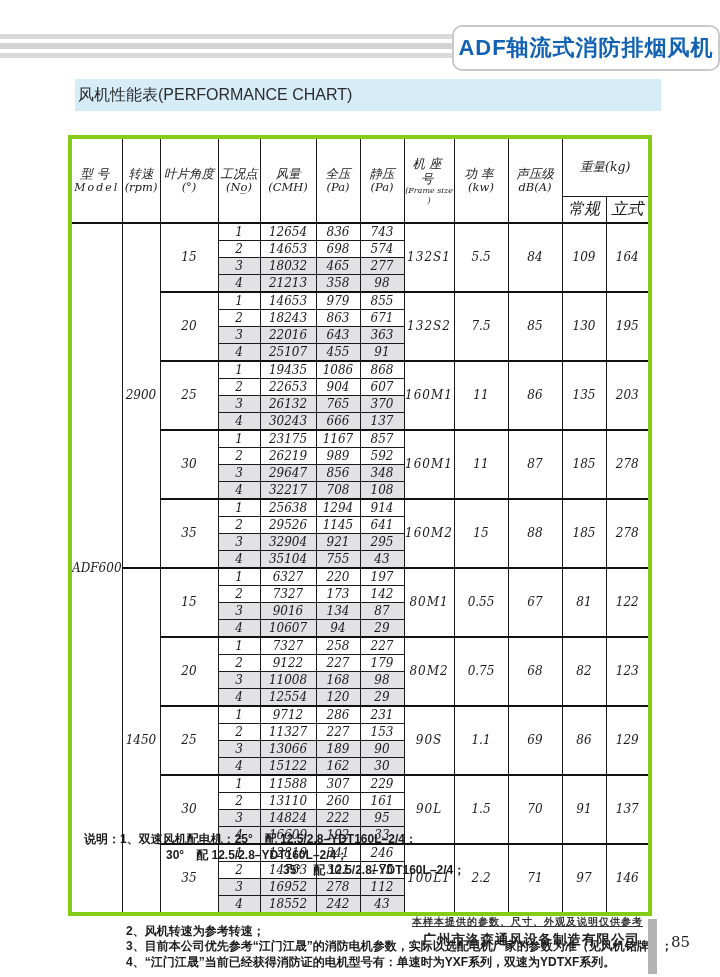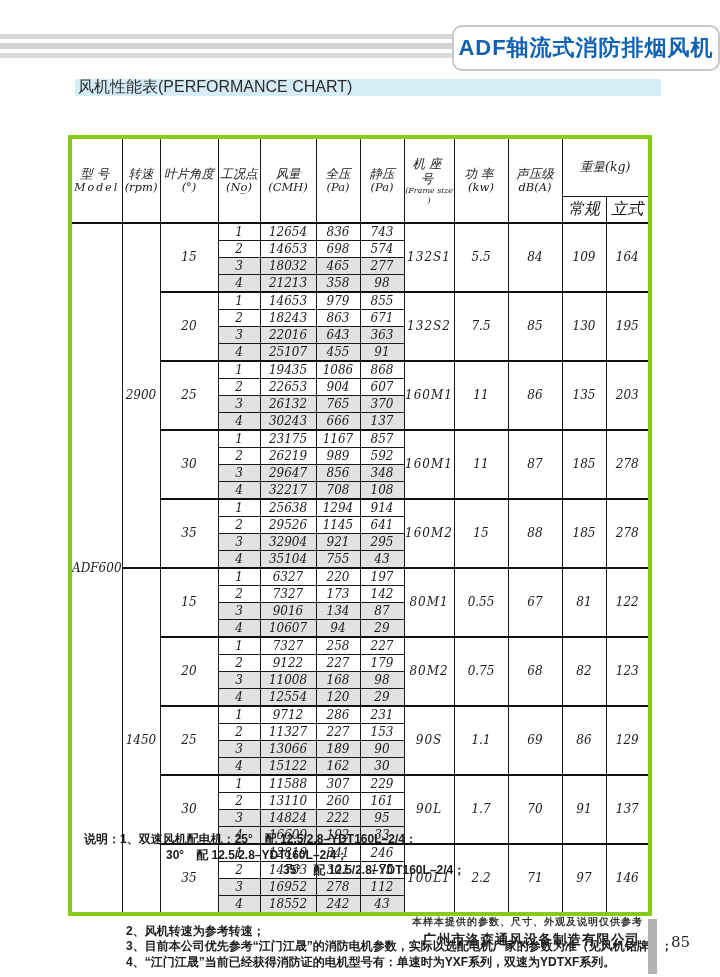--- a/index.html
+++ b/index.html
@@ -10,21 +10,21 @@
   .stripe{position:absolute;left:0;background:#d9d9d9;border-radius:0 3px 3px 0;}
   .stripe.s1{top:34px;width:478px;height:5px;}
   .stripe.s2{top:43px;width:478px;height:6px;background:#d2d2d2;}
   .stripe.s3{top:53px;width:478px;height:5px;}
   .product-badge{position:absolute;left:452px;top:25px;width:264px;height:42px;background:#fff;
         border:2px solid #c9c9c9;border-radius:10px;display:flex;align-items:center;justify-content:center;}
   .product-badge span{color:#1262b3;font-weight:bold;font-size:22px;letter-spacing:1px;
         font-family:"Liberation Sans",sans-serif;white-space:nowrap;}
 
   
-  .section-title{position:absolute;left:75px;top:79px;width:586px;height:17px;background:#d6edf8;
+  .section-title{position:absolute;left:75px;top:79px;width:586px;height:32px;background:#d6edf8;
         display:flex;align-items:center;}
   .section-title span{font-size:16px;color:#2b2b2b;padding-left:3px;
         font-family:"Liberation Sans",sans-serif;}
 
   
   table.perf{position:absolute;left:68px;top:135px;width:581px;border-collapse:collapse;
         table-layout:fixed;border:4px solid #84cc16;font-style:italic;}
   table.perf th,table.perf td{border:1px solid #1a1a1a;text-align:center;vertical-align:middle;
         padding:0;font-weight:normal;color:#1a1a1a;overflow:hidden;}
   table.perf thead th{height:57px;background:#fff;}
@@ -41,21 +41,21 @@
   td.frame-cell{letter-spacing:1px;font-size:11.5px;margin-top:28px;}
   td.model-cell,td.speed-cell{font-size:12.5px;}
 
   
   .notes{position:absolute;left:84px;top:832px;width:610px;
         font-family:"Liberation Sans",sans-serif;font-size:12px;font-weight:600;color:#1a1a1a;}
   .note-line{line-height:15.5px;white-space:nowrap;}
 
   
   .disclaimer{position:absolute;right:77px;top:915px;font-size:10px;font-weight:600;color:#333;
-        font-family:"Liberation Sans",sans-serif;letter-spacing:1px;}
+        font-family:"Liberation Sans",sans-serif;letter-spacing:1px;text-decoration:underline;}
   .company{position:absolute;right:80px;top:931px;font-size:13.5px;font-weight:bold;color:#222;
         font-family:"Liberation Sans",sans-serif;letter-spacing:1px;}
   .page-bar{position:absolute;left:648px;top:919px;width:9px;height:55px;background:#b3b3b3;}
   .page-num{position:absolute;left:671px;top:933px;font-size:15px;color:#222;}
 </style>
 </head>
 <body>
 
 <div class="page">
 
@@ -378,21 +378,21 @@
           <td class="shade">162</td>
           <td class="shade">30</td>
         </tr>
         <tr class="block-start">
           <td rowspan="4">30</td>
           <td>1</td>
           <td>11588</td>
           <td>307</td>
           <td>229</td>
           <td rowspan="4" class="frame-cell">90L</td>
-          <td rowspan="4">1.7</td>
+          <td rowspan="4">1.5</td>
           <td rowspan="4">70</td>
           <td rowspan="4">91</td>
           <td rowspan="4">137</td>
         </tr>
         <tr>
           <td>2</td>
           <td>13110</td>
           <td>260</td>
           <td>161</td>
         </tr>

